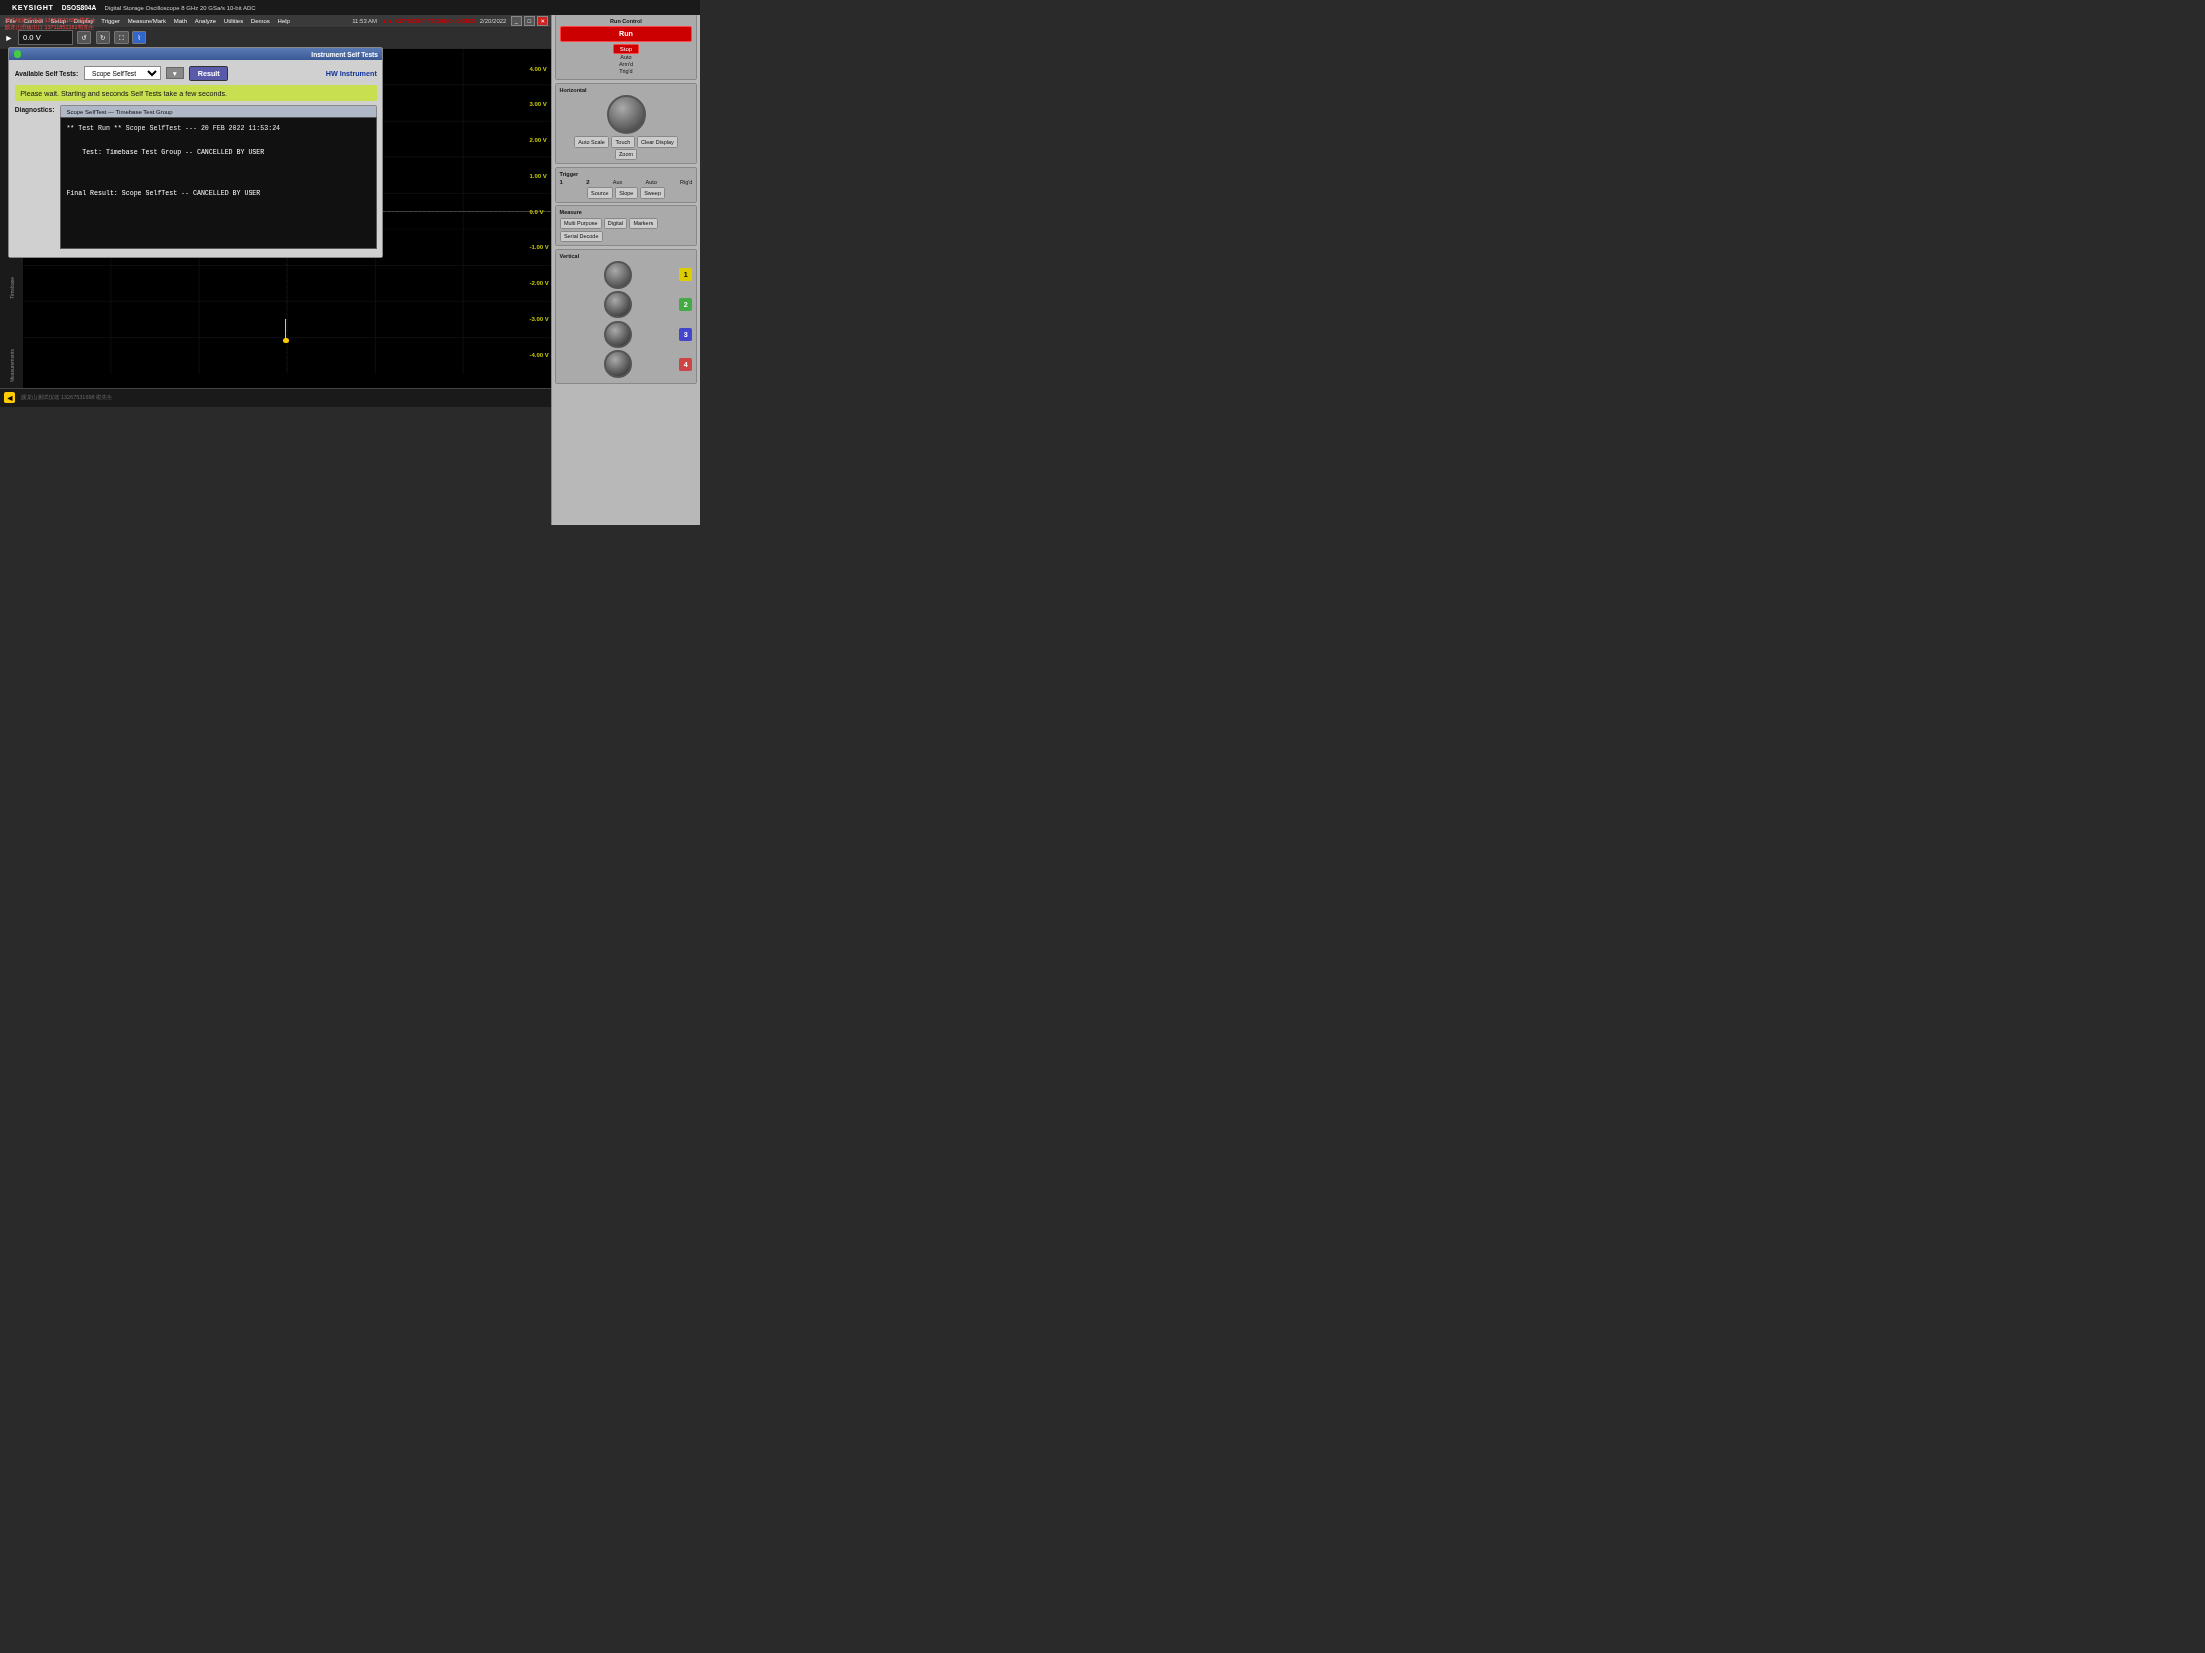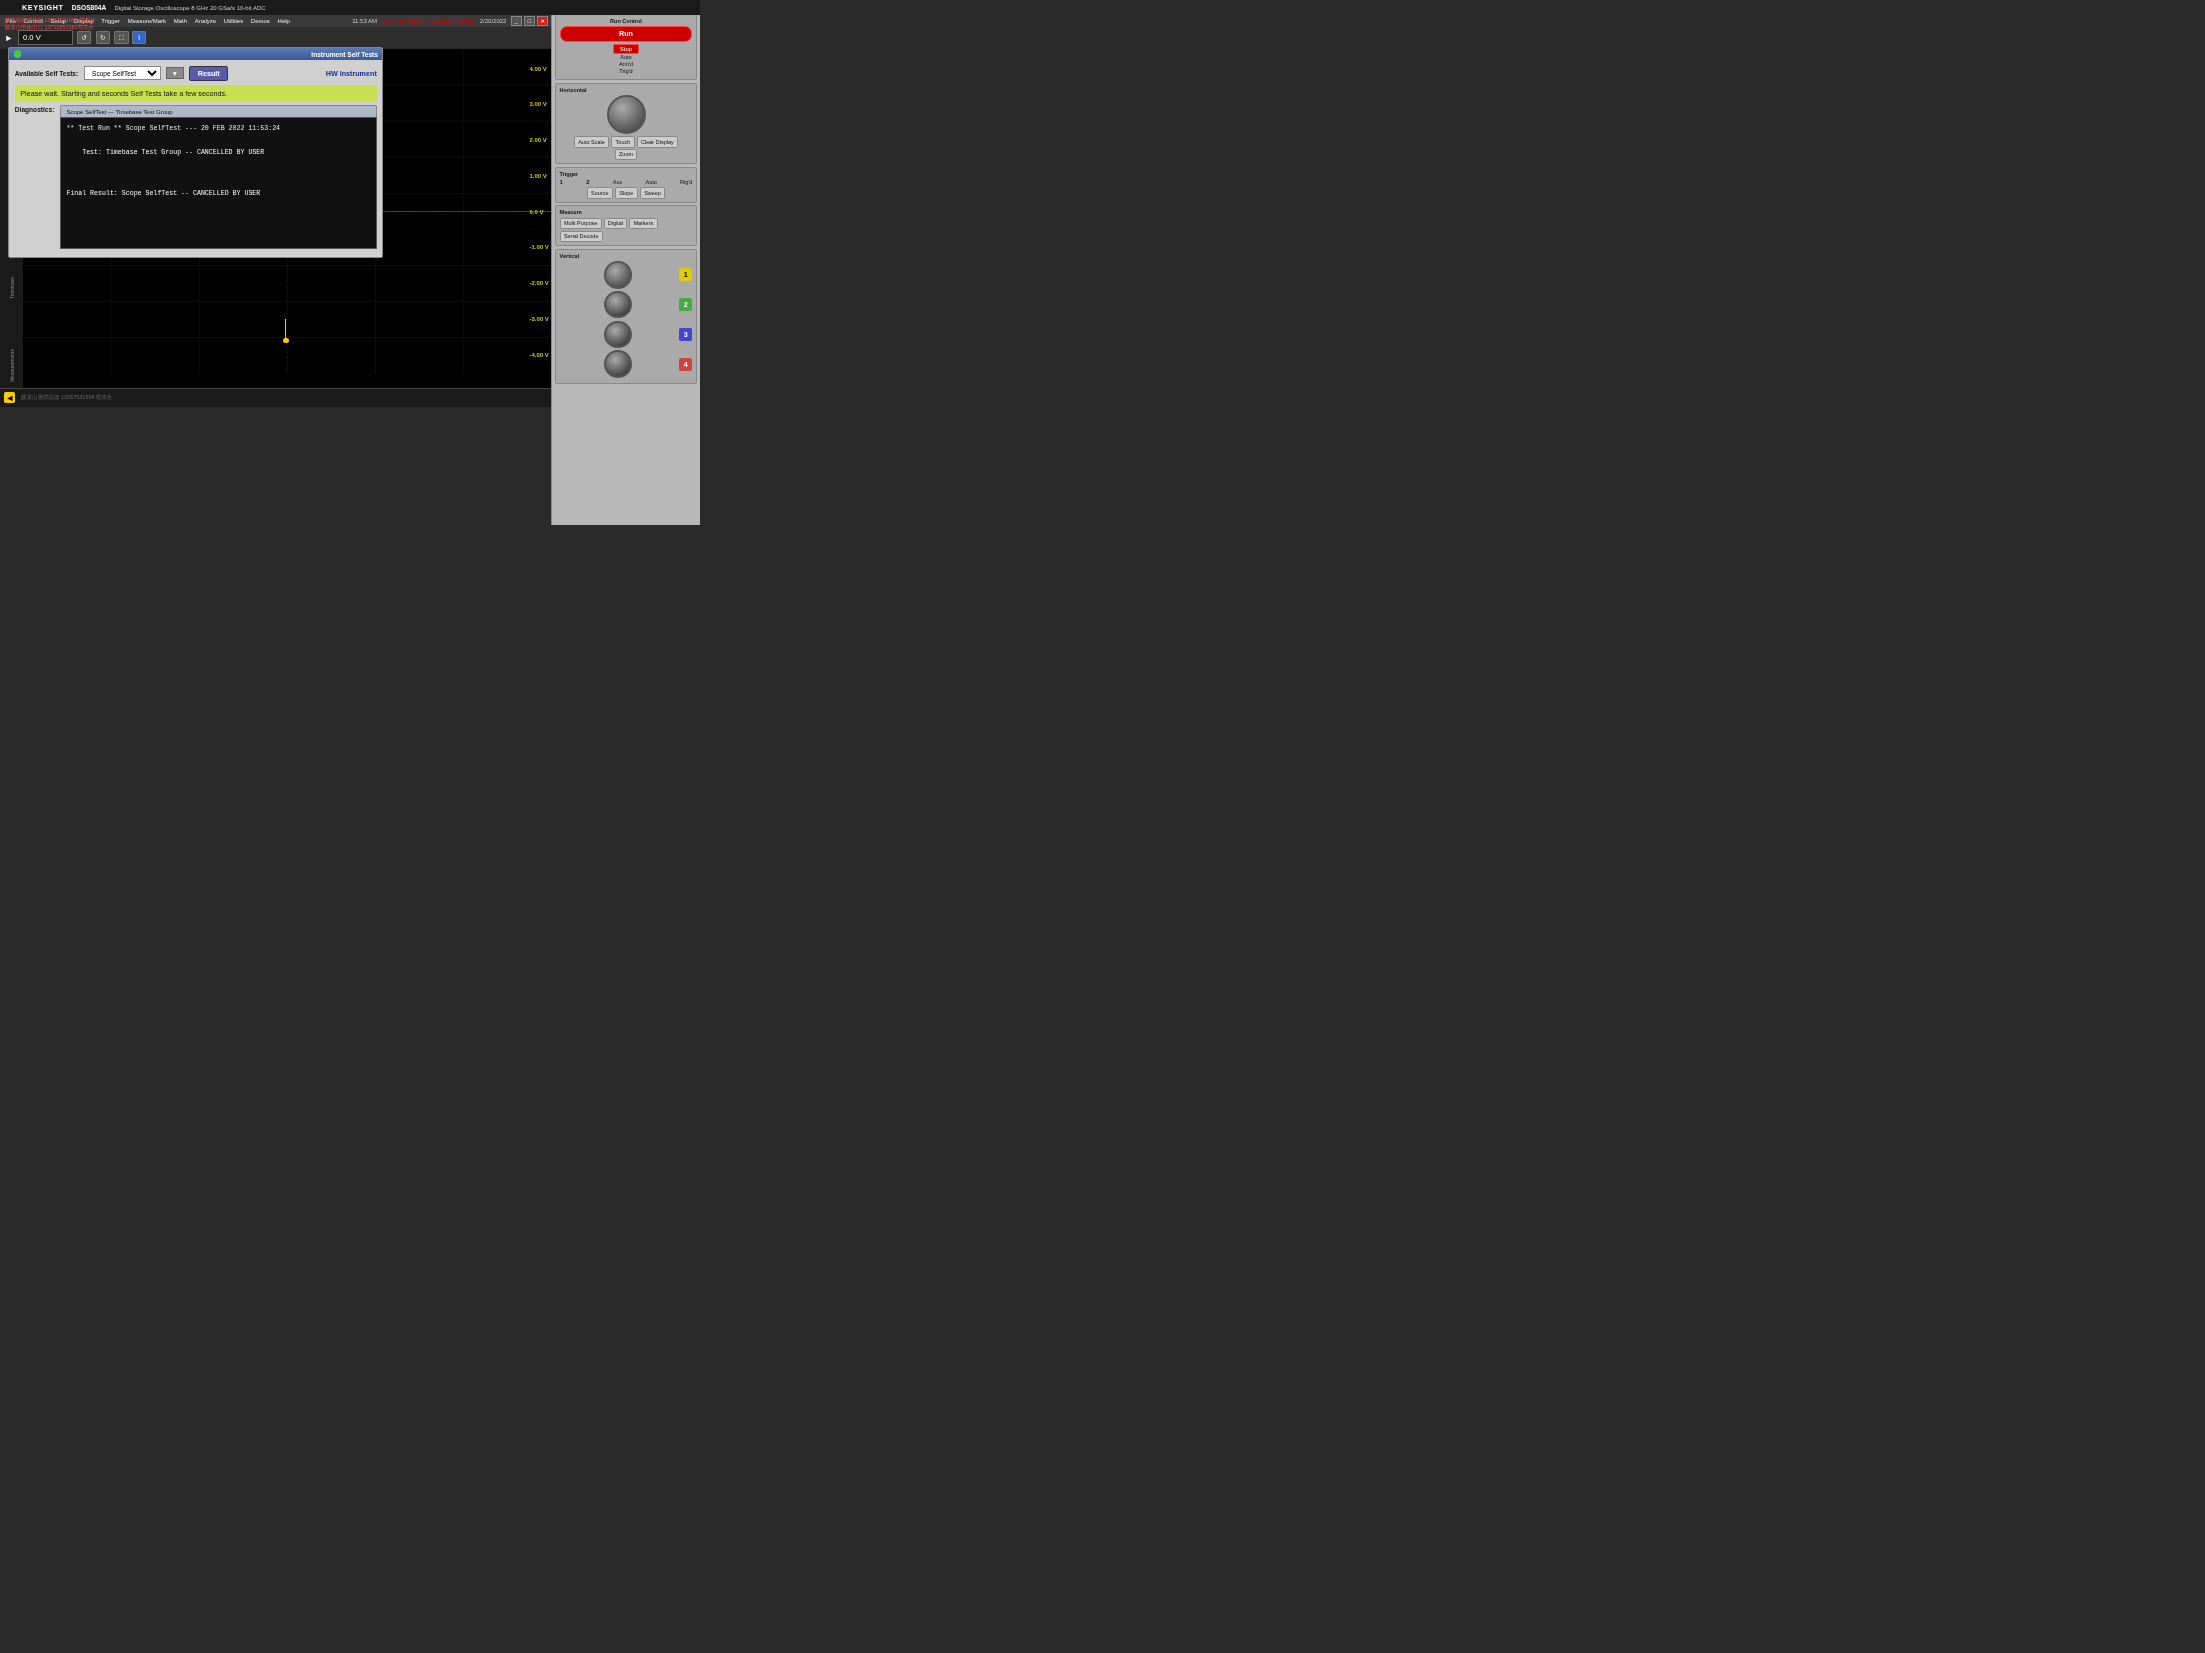--- a/index.html
+++ b/index.html
@@ -13,21 +13,21 @@
     }
 
     
     .brand-bar {
       position: absolute;
       top: 0; left: 0; right: 0;
       height: 15.4px;
       background: #1a1a1a;
       display: flex;
       align-items: center;
-      padding: 0 22px;
+      padding: 0 12px;
       gap: 8.3px;
     }
     .brand-keysight {
       color: #fff;
       font-weight: bold;
       font-size: 7.2px;
       letter-spacing: 0.6px;
     }
     .brand-model {
       color: #fff;
@@ -274,21 +274,21 @@
       font-weight: bold;
       color: #111;
       margin-bottom: 2.2px;
     }
     .run-btn {
       background: #cc0000;
       color: #fff;
       font-weight: bold;
       font-size: 7.2px;
       border: 1.1px solid #ff4444;
-      border-radius: 7px;
+      border-radius: 2px;
       padding: 2.2px 11px;
       cursor: pointer;
       display: block;
       width: 100%;
       margin-bottom: 1.1px;
     }
     .stop-btn {
       background: #cc0000;
       color: #fff;
       font-size: 6px;

